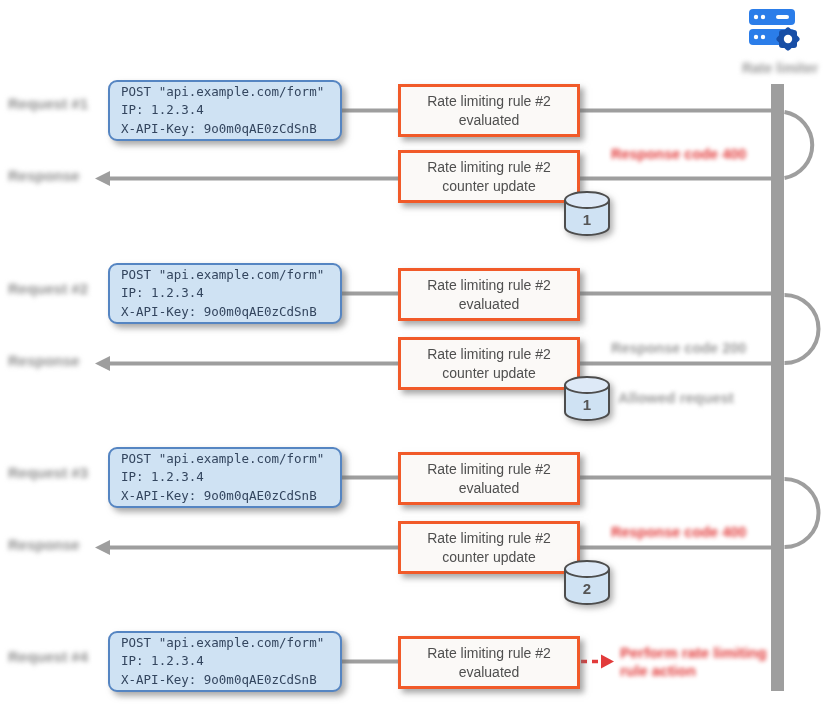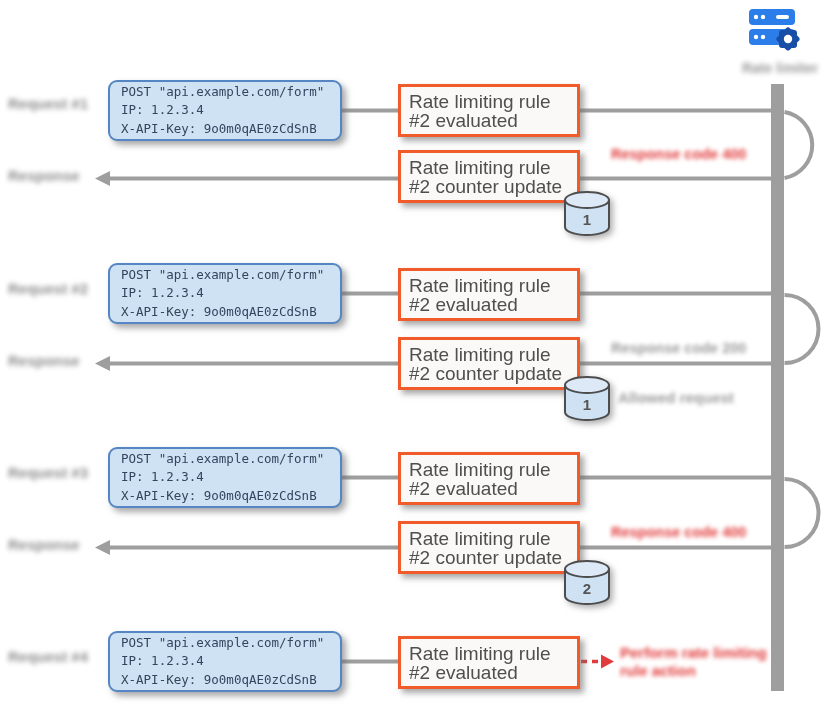--- a/index.html
+++ b/index.html
@@ -16,21 +16,21 @@
            background:#cfe2f3;border:2px solid #5585c2;border-radius:9px;
            box-shadow:4px 4px 6px rgba(110,110,110,.6);
            font-family:"DejaVu Sans Mono", monospace;font-size:12.5px;line-height:18.5px;
            color:#33455e;padding:2px 11px;display:flex;flex-direction:column;justify-content:center;}
   .req-box span{display:block;white-space:pre;}
 
   
   .rule-box{position:absolute;left:398px;width:182px;height:53px;box-sizing:border-box;
             background:#fbf9f7;border:3px solid #f15a29;
             box-shadow:4px 4px 6px rgba(110,110,110,.6);
-            color:#4f4f4f;font-size:19px;line-height:19px;
+            color:#4f4f4f;font-size:14px;line-height:19px;text-align:center;
             display:flex;align-items:center;justify-content:center;padding:0 8px;}
 
   
   .cyl{position:absolute;left:562px;width:50px;height:48px;filter:drop-shadow(3px 3px 3px rgba(110,110,110,.55));}
 
   
   .note{position:absolute;font-size:14.5px;font-weight:600;white-space:nowrap;filter:blur(2.3px);}
   .note-red{color:#e23b3b;}
   .note-gray{color:#9c9c9c;}
   .note-wrap{white-space:normal;width:150px;line-height:17.5px;font-size:15px;}

